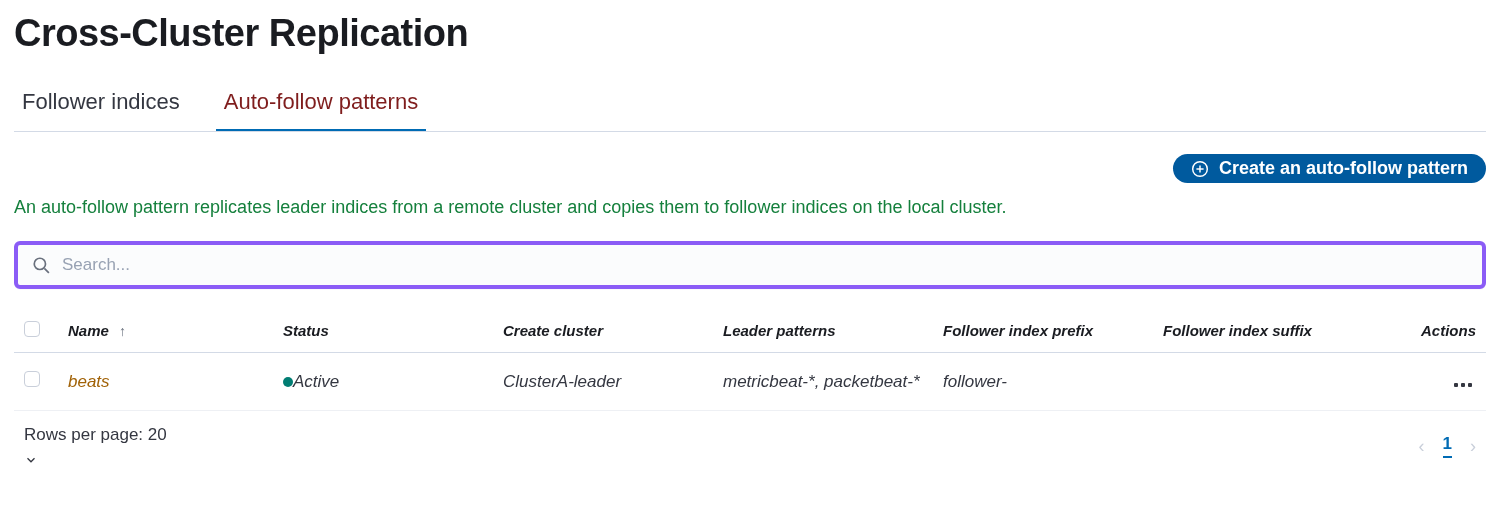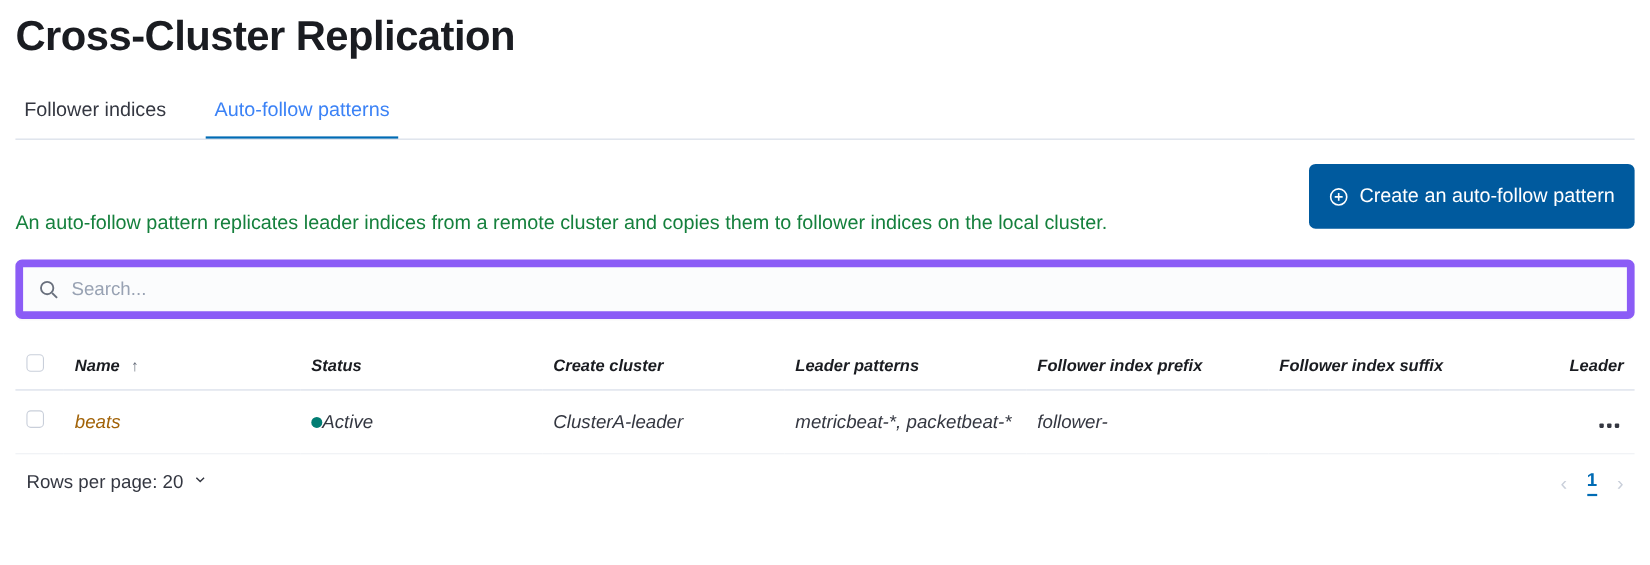--- a/index.html
+++ b/index.html
@@ -1,41 +1,41 @@
 <!DOCTYPE html>
 <html><head>
 <meta charset="utf-8">
 <style>
 * { box-sizing: border-box; margin: 0; padding: 0; }
 body { font-family: -apple-system, BlinkMacSystemFont, "Segoe UI", Helvetica, Arial, sans-serif; background: #fff; color: #1a1c21; padding: 12px 14px; }
 .page-title { font-size: 38px; font-weight: 700; color: #1a1c21; margin-bottom: 24px; letter-spacing: -0.5px; }
 .tabs { display: flex; gap: 28px; border-bottom: 1px solid #d3dae6; margin-bottom: 22px; }
-.tab { padding: 10px 8px 14px 8px; font-size: 18px; color: #343741; cursor: pointer; border-bottom: 2px solid transparent; }
-.tab.active { color: #3b82f6; border-bottom-color: #006bb4; font-weight: 500; }
+.tab { padding: 10px 8px 14px 8px; font-size: 22px; color: #343741; cursor: pointer; border-bottom: 2px solid transparent; }
+.tab.active { color: #7f1d1d; border-bottom-color: #006bb4; font-weight: 500; }
 .header-row { display: flex; justify-content: space-between; align-items: flex-start; gap: 30px; margin-bottom: 20px; }
 .description { font-size: 18px; color: #15803d; line-height: 1.5; max-width: 1090px; margin-top: 40px; }
-.primary-button { background: #005a9e; color: #fff; border: none; border-radius: 6px; padding: 19px 18px; font-size: 18px; font-weight: 400; cursor: pointer; display: inline-flex; align-items: center; gap: 10px; white-space: nowrap; }
+.primary-button { background: #005a9e; color: #fff; border: none; border-radius: 16px; padding: 4px 18px; font-size: 18px; font-weight: 700; cursor: pointer; display: inline-flex; align-items: center; gap: 10px; white-space: nowrap; }
 .primary-button svg { width: 18px; height: 18px; }
-.search-wrap { border: 7px solid #8b5cf6; background: #fbfcfd; border-radius: 6px; display: flex; align-items: center; padding: 10px 14px; margin-bottom: 20px; box-shadow: 0 1px 1px rgba(0,0,0,0.02), inset 0 0 0 1px rgba(0,0,0,0.0); }
+.search-wrap { border: 4px solid #8b5cf6; background: #fbfcfd; border-radius: 6px; display: flex; align-items: center; padding: 10px 14px; margin-bottom: 20px; box-shadow: 0 1px 1px rgba(0,0,0,0.02), inset 0 0 0 1px rgba(0,0,0,0.0); }
 .search-wrap svg { width: 18px; height: 18px; color: #69707d; margin-right: 12px; flex-shrink:0; }
 .search-input { border: none; background: transparent; font-size: 17px; color: #1a1c21; width: 100%; outline: none; }
 .search-input::placeholder { color: #98a2b3; }
 table { width: 100%; border-collapse: collapse; font-style: italic; }
 thead th { text-align: left; font-size: 15px; font-weight: 700; color: #1a1c21; padding: 12px 10px; border-bottom: 1px solid #d3dae6; }
 tbody td { font-size: 17px; color: #343741; padding: 18px 10px; border-bottom: 1px solid #eef0f4; vertical-align: middle; }
 .th-actions, .td-actions { text-align: right; }
 .checkbox { width: 16px; height: 16px; border: 1px solid #c9cfda; border-radius: 4px; display: inline-block; background: #fff; cursor: pointer; }
 .sort-arrow { display: inline-block; margin-left: 6px; font-size: 14px; color: #69707d; }
 .link { color: #a16207; cursor: pointer; }
 .status-cell { display: flex; align-items: center; }
 .status-dot { width: 10px; height: 10px; border-radius: 50%; background: #017d73; display: inline-block; }
 .actions-icon { display: inline-flex; gap: 3px; cursor: pointer; padding: 4px; align-items: center; justify-content: flex-end; }
 .actions-icon span { width: 4px; height: 4px; background: #343741; border-radius: 1px; display: inline-block; }
 .footer { display: flex; justify-content: space-between; align-items: center; padding: 14px 10px 0 10px; font-size: 17px; color: #343741; }
-.rows-per-page { display: flex; align-items: flex-start; gap: 8px; cursor: pointer; }
+.rows-per-page { display: flex; align-items: flex-start; gap: 8px; cursor: pointer; flex-direction: column; }
 .rows-per-page svg { width: 14px; height: 14px; }
 .pagination { display: flex; align-items: center; gap: 18px; }
 .page-arrow { color: #c9cfda; cursor: pointer; font-size: 18px; }
 .page-number { color: #006bb4; font-weight: 700; border-bottom: 2px solid #006bb4; padding-bottom: 2px; cursor: pointer; }
 .col-check { width: 44px; }
 .col-name { width: 215px; }
 .col-status { width: 220px; }
 .col-remote { width: 220px; }
 .col-leader { width: 220px; }
 .col-prefix { width: 220px; }
@@ -77,21 +77,21 @@
       <th class="col-check"><span class="checkbox"></span></th>
       <th class="col-name">
         <span>Name</span>
         <span class="sort-arrow">↑</span>
       </th>
       <th class="col-status">Status</th>
       <th class="col-remote">Create cluster</th>
       <th class="col-leader">Leader patterns</th>
       <th class="col-prefix">Follower index prefix</th>
       <th class="col-suffix">Follower index suffix</th>
-      <th class="th-actions">Leader</th>
+      <th class="th-actions">Actions</th>
     </tr>
   </thead>
   <tbody>
     <tr>
       <td><span class="checkbox"></span></td>
       <td><span class="link">beats</span></td>
       <td>
         <div class="status-cell">
           <span class="status-dot"></span>
           <span>Active</span>

